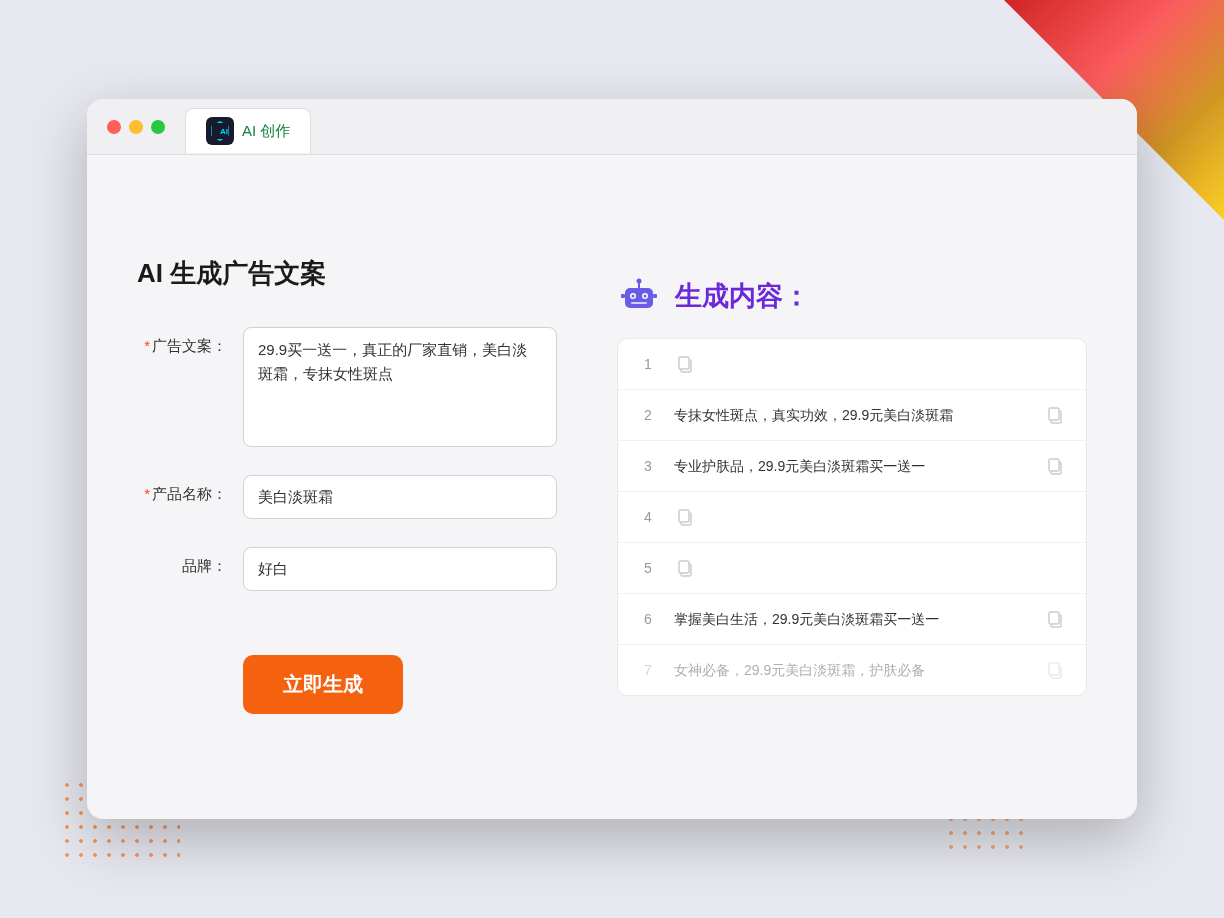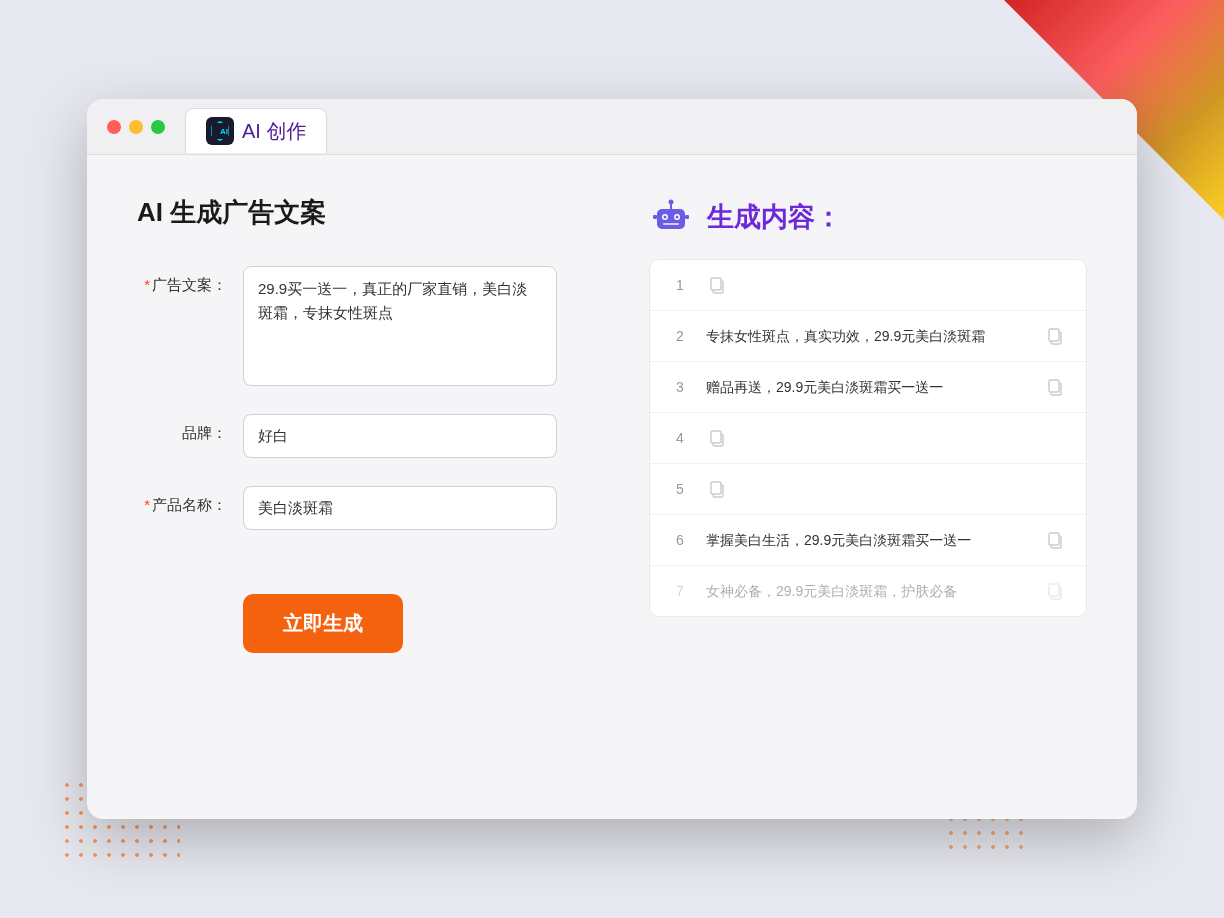--- a/index.html
+++ b/index.html
@@ -107,31 +107,32 @@
       justify-content: flex-end;
       background: #1a1a2e;
     }
     .ai-logo-text {
       color: #00d4ff;
       font-size: 8px;
       font-weight: bold;
     }
 
     .tab-label {
-      font-size: 20px;
-      color: #4c1d95;
+      font-size: 15px;
+      color: #15803d;
       font-weight: 500;
     }
 
     
     .content-area {
       display: flex;
       padding: 40px 50px;
-      gap: 92px;
+      gap: 60px;
       min-height: 660px;
+      align-items: center;
     }
 
     
     .left-panel {
       flex: 0 0 420px;
     }
     .page-title {
       font-size: 26px;
       font-weight: 700;
       color: #1a1a1a;
@@ -299,30 +300,30 @@
       
       <div class="form-group">
         <label class="form-label">
           <span class="required-star">*</span><span>广告文案：</span>
         </label>
         <textarea class="form-input" style="">29.9买一送一，真正的厂家直销，美白淡斑霜，专抹女性斑点</textarea>
       </div>
 
       
       <div class="form-group">
-        <label class="form-label">品牌：</label>
-        <input type="text" class="form-input" value="好白" style="">
-      </div>
-
-      
-      <div class="form-group">
         <label class="form-label">
           <span class="required-star">*</span><span>产品名称：</span>
         </label>
         <input type="text" class="form-input" value="美白淡斑霜" style="">
+      </div>
+
+      
+      <div class="form-group">
+        <label class="form-label">品牌：</label>
+        <input type="text" class="form-input" value="好白" style="">
       </div>
 
       
       <button class="generate-btn">立即生成</button>
     </div>
 
     <div class="right-panel">
       <div class="right-header">
 
         <div class="robot-icon">
@@ -364,21 +365,21 @@
               <span class="row-text">专抹女性斑点，真实功效，29.9元美白淡斑霜</span>
               <div class="copy-icon">
                 <svg class="copy-svg" viewBox="0 0 18 18" fill="none" xmlns="http://www.w3.org/2000/svg">
       <rect x="5" y="5" width="10" height="12" rx="1.5" stroke="#ccc" stroke-width="1.5"></rect>
       <rect x="3" y="2" width="10" height="12" rx="1.5" stroke="#ccc" stroke-width="1.5" fill="white"></rect>
     </svg>
               </div>
             </div>
             <div class="table-row">
               <span class="row-num">3</span>
-              <span class="row-text">赠品再送，29.9元美白淡斑霜买一送一</span>
+              <span class="row-text">专业护肤品，29.9元美白淡斑霜买一送一</span>
               <div class="copy-icon">
                 <svg class="copy-svg" viewBox="0 0 18 18" fill="none" xmlns="http://www.w3.org/2000/svg">
       <rect x="5" y="5" width="10" height="12" rx="1.5" stroke="#ccc" stroke-width="1.5"></rect>
       <rect x="3" y="2" width="10" height="12" rx="1.5" stroke="#ccc" stroke-width="1.5" fill="white"></rect>
     </svg>
               </div>
             </div>
             <div class="table-row">
               <span class="row-num">4</span>
               <div class="copy-icon">

